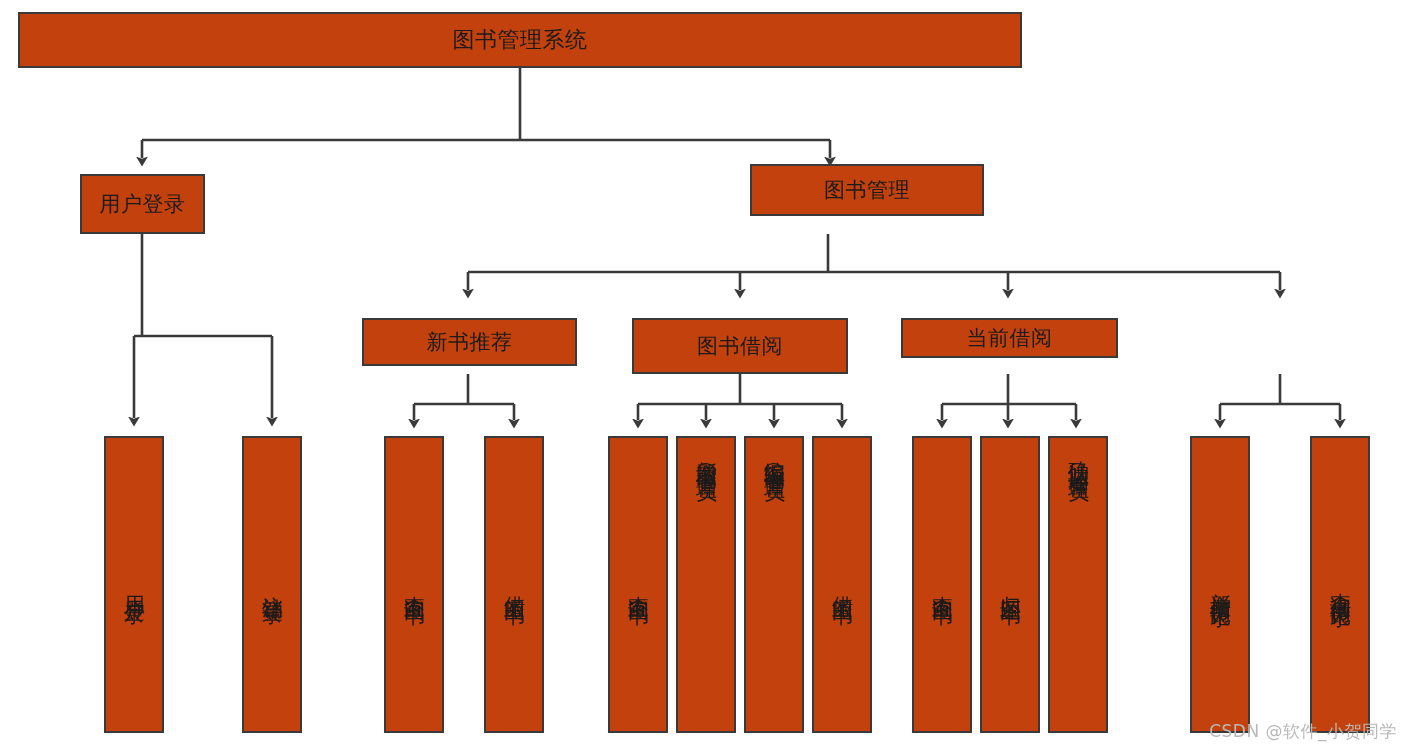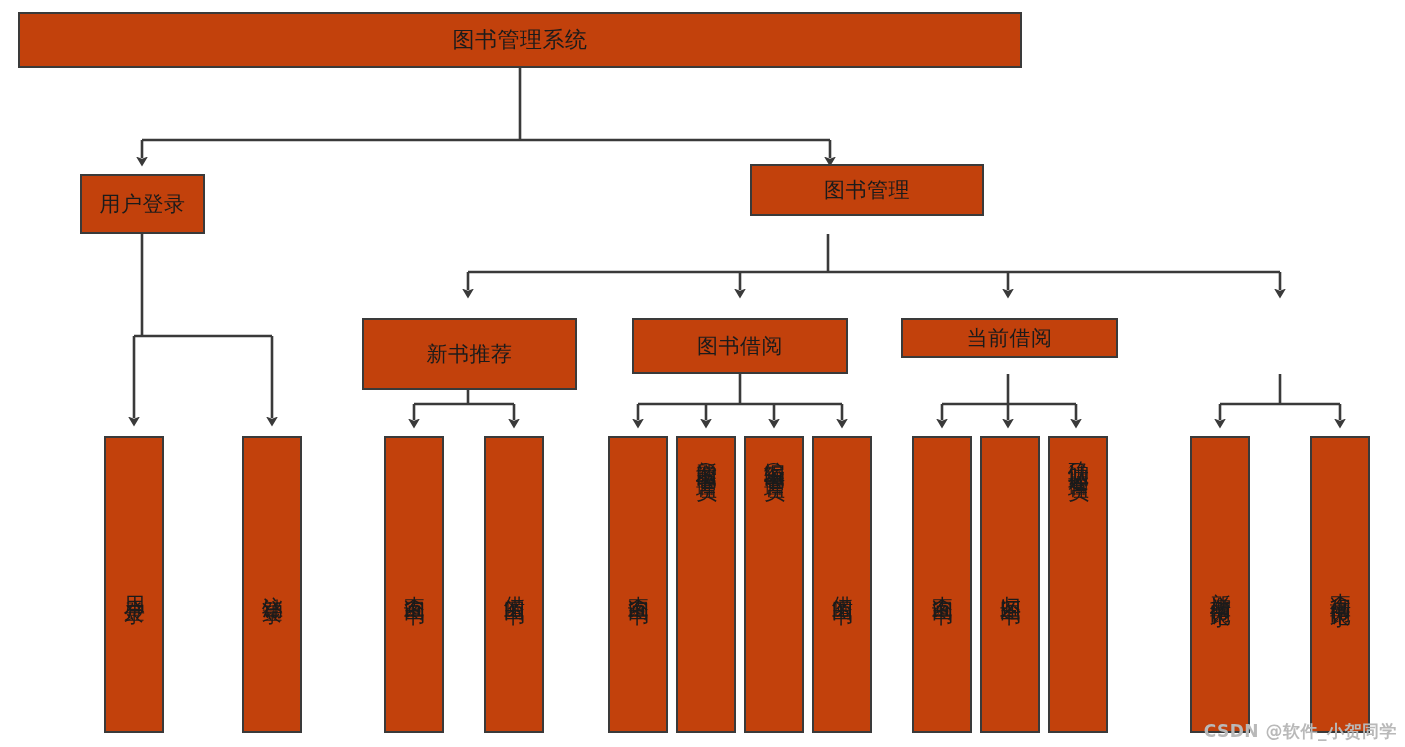--- a/index.html
+++ b/index.html
@@ -59,21 +59,20 @@
     padding-top: 0;
   }
   .watermark {
     position: absolute;
     right: 8px;
     bottom: 4px;
     font-size: 17px;
     color: #b9b9b9;
     letter-spacing: 0.5px;
     white-space: nowrap;
-    font-weight: bold;
   }
 </style>
 </head>
 <body>
 
 <div id="canvas">
 
   <svg class="wires" viewBox="0 0 1405 747" xmlns="http://www.w3.org/2000/svg">
     <defs>
       <marker id="arrow" markerWidth="10" markerHeight="12" refX="1.5" refY="6" orient="auto" markerUnits="userSpaceOnUse">
@@ -128,21 +127,21 @@
     <span class="label">图书管理系统</span>
   </div>
 
   <div class="node" style="left:80px; top:174px; width:125px; height:60px;">
     <span class="label">用户登录</span>
   </div>
   <div class="node" style="left:712px; top:164px; width:234px; height:52px;margin-left:38px;">
     <span class="label">图书管理</span>
   </div>
 
-  <div class="node" style="left:362px; top:318px; width:215px; height:72px;font-family:Liberation Serif, serif;">
+  <div class="node" style="left:362px; top:318px; width:215px; height:48px;font-family:Liberation Serif, serif;">
     <span class="label">新书推荐</span>
   </div>
   <div class="node" style="left:632px; top:318px; width:216px; height:56px;justify-content:center;">
     <span class="label">图书借阅</span>
   </div>
   <div class="node" style="left:901px; top:318px; width:217px; height:40px;">
     <span class="label">当前借阅</span>
   </div>
 
   <div class="node leaf centered" style="left:104px; top:436px; width:60px; height:297px;">

